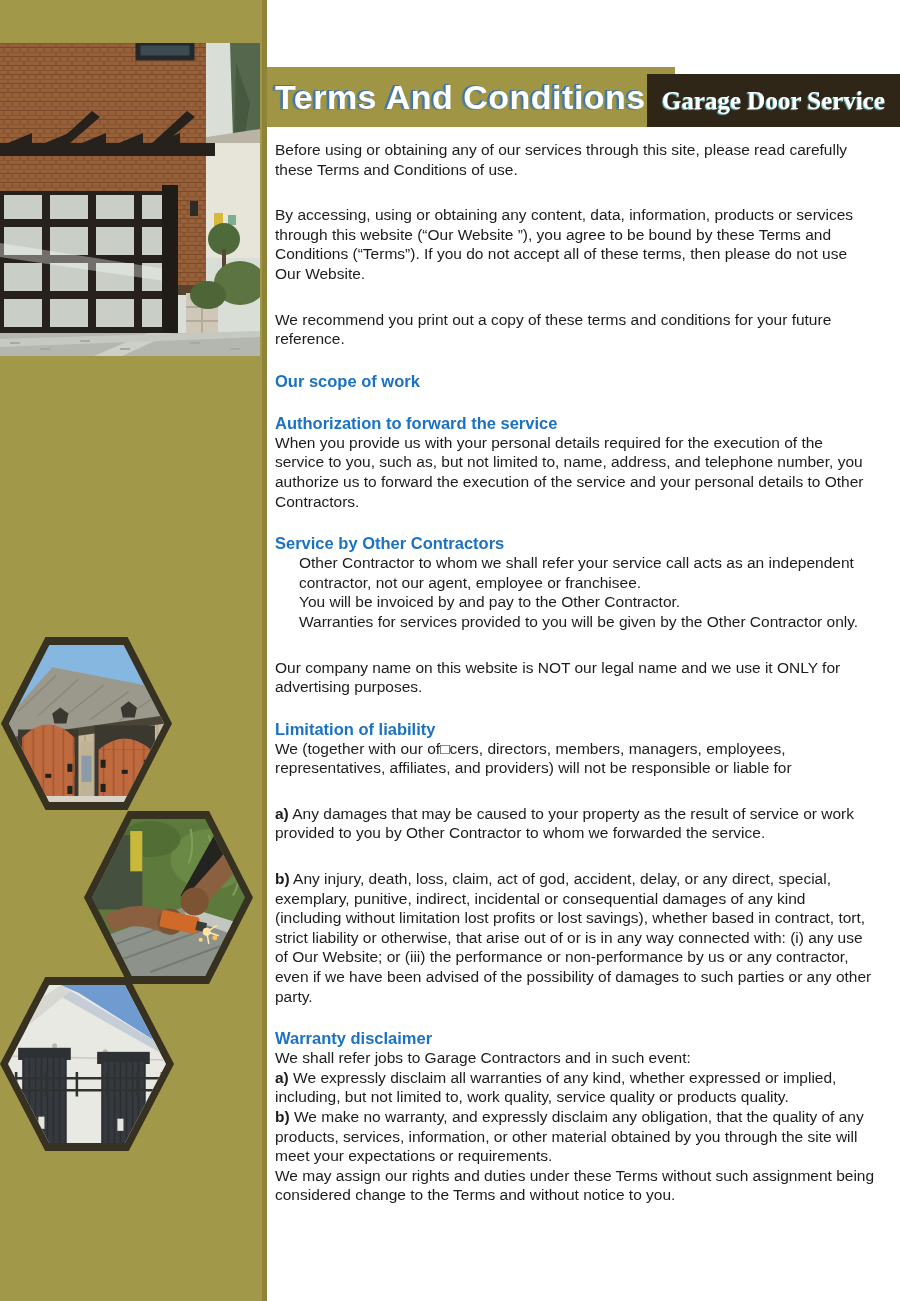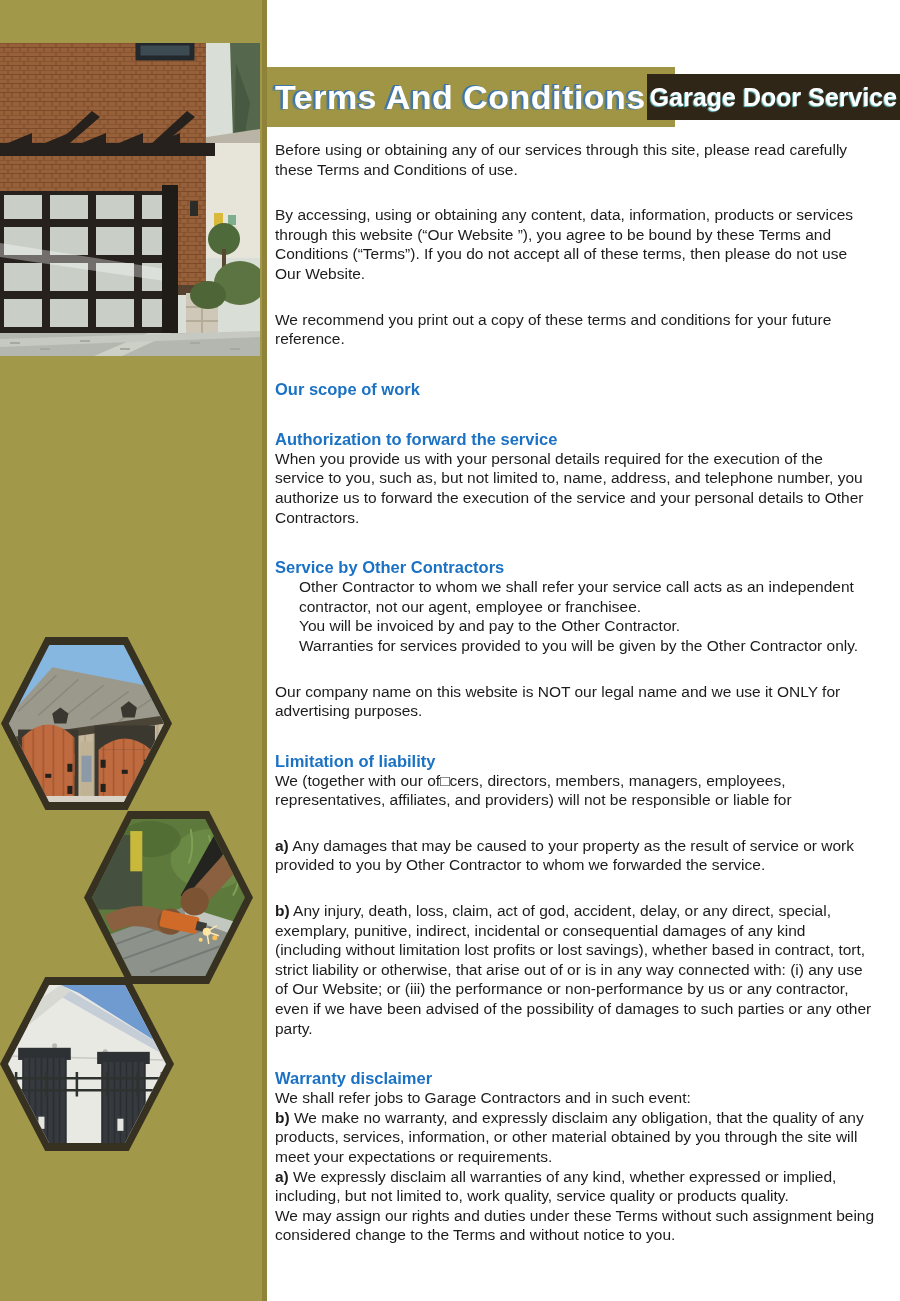--- a/index.html
+++ b/index.html
@@ -21,31 +21,31 @@
   .hex2{left:84px;top:811px;width:169px;height:173px;}
   .hex3{left:0px;top:977px;width:174px;height:174px;}
 
   
   .main{position:absolute;left:262px;top:0;width:638px;height:1301px;background:#fff;
         border-left:5px solid #8e8339;box-sizing:border-box;padding-top:67px;}
   .band{width:408px;height:60px;background:#9f9545;position:relative;}
   .title{font-size:34px;font-weight:700;color:#fff;line-height:60px;padding-left:8px;
          white-space:nowrap;letter-spacing:.5px;
          text-shadow:-2px -1px 0 #3d76ad, -3px 1px 0 rgba(61,118,173,.55);}
-  .badge{position:absolute;right:0;top:74px;width:253px;height:46px;background:#302617;
-         display:flex;align-items:center;justify-content:center;z-index:5;}
+  .badge{position:absolute;right:0;top:74px;width:253px;height:53px;background:#302617;
+         display:flex;align-items:center;justify-content:center;z-index:5;font-family:Liberation Serif, serif;}
   .badge span{font-size:25px;font-weight:700;color:#fff;white-space:nowrap;
          text-shadow:-1px 1px 1px #6cc7cc;}
 
   .content{padding:13px 24px 0 8px;width:601px;font-size:15.5px;line-height:19.6px;
            color:#1c1c1c;}
   .para{margin:0;}
   .gap{margin-top:26px;}
   .ml{white-space:pre-line;margin-left:24px;}
-  h2.sec{margin:30px 0 0;font-size:16.5px;line-height:20px;font-weight:700;color:#1b72c4;}
+  h2.sec{margin:22px 0 0;font-size:16.5px;line-height:20px;font-weight:700;color:#1b72c4;}
   .pfx{font-weight:700;}
 </style>
 </head>
 <body>
 
 <div class="page">
 
   <div class="sidebar">
 
     <div class="photo">
@@ -236,20 +236,20 @@
 Warranties for services provided to you will be given by the Other Contractor only.</p>
       <p class="para gap">Our company name on this website is NOT our legal name and we use it ONLY for advertising purposes.</p>
 
       <h2 class="sec">Limitation of liability</h2>
       <p class="para">We (together with our of□cers, directors, members, managers, employees, representatives, affiliates, and providers) will not be responsible or liable for</p>
       <p class="para gap"><b class="pfx">a)</b><span> Any damages that may be caused to your property as the result of service or work provided to you by Other Contractor to whom we forwarded the service.</span></p>
       <p class="para gap"><b class="pfx">b)</b><span> Any injury, death, loss, claim, act of god, accident, delay, or any direct, special, exemplary, punitive, indirect, incidental or consequential damages of any kind (including without limitation lost profits or lost savings), whether based in contract, tort, strict liability or otherwise, that arise out of or is in any way connected with: (i) any use of Our Website; or (iii) the performance or non-performance by us or any contractor, even if we have been advised of the possibility of damages to such parties or any other party.</span></p>
 
       <h2 class="sec">Warranty disclaimer</h2>
       <p class="para">We shall refer jobs to Garage Contractors and in such event:</p>
+      <p class="para"><b class="pfx">a)</b><span> We expressly disclaim all warranties of any kind, whether expressed or implied, including, but not limited to, work quality, service quality or products quality.</span></p>
       <p class="para"><b class="pfx">b)</b><span> We make no warranty, and expressly disclaim any obligation, that the quality of any products, services, information, or other material obtained by you through the site will meet your expectations or requirements.</span></p>
-      <p class="para"><b class="pfx">a)</b><span> We expressly disclaim all warranties of any kind, whether expressed or implied, including, but not limited to, work quality, service quality or products quality.</span></p>
 
       <p class="para">We may assign our rights and duties under these Terms without such assignment being considered change to the Terms and without notice to you.</p>
 
     </div>
   </div>
 </div>
 
 </body></html>

